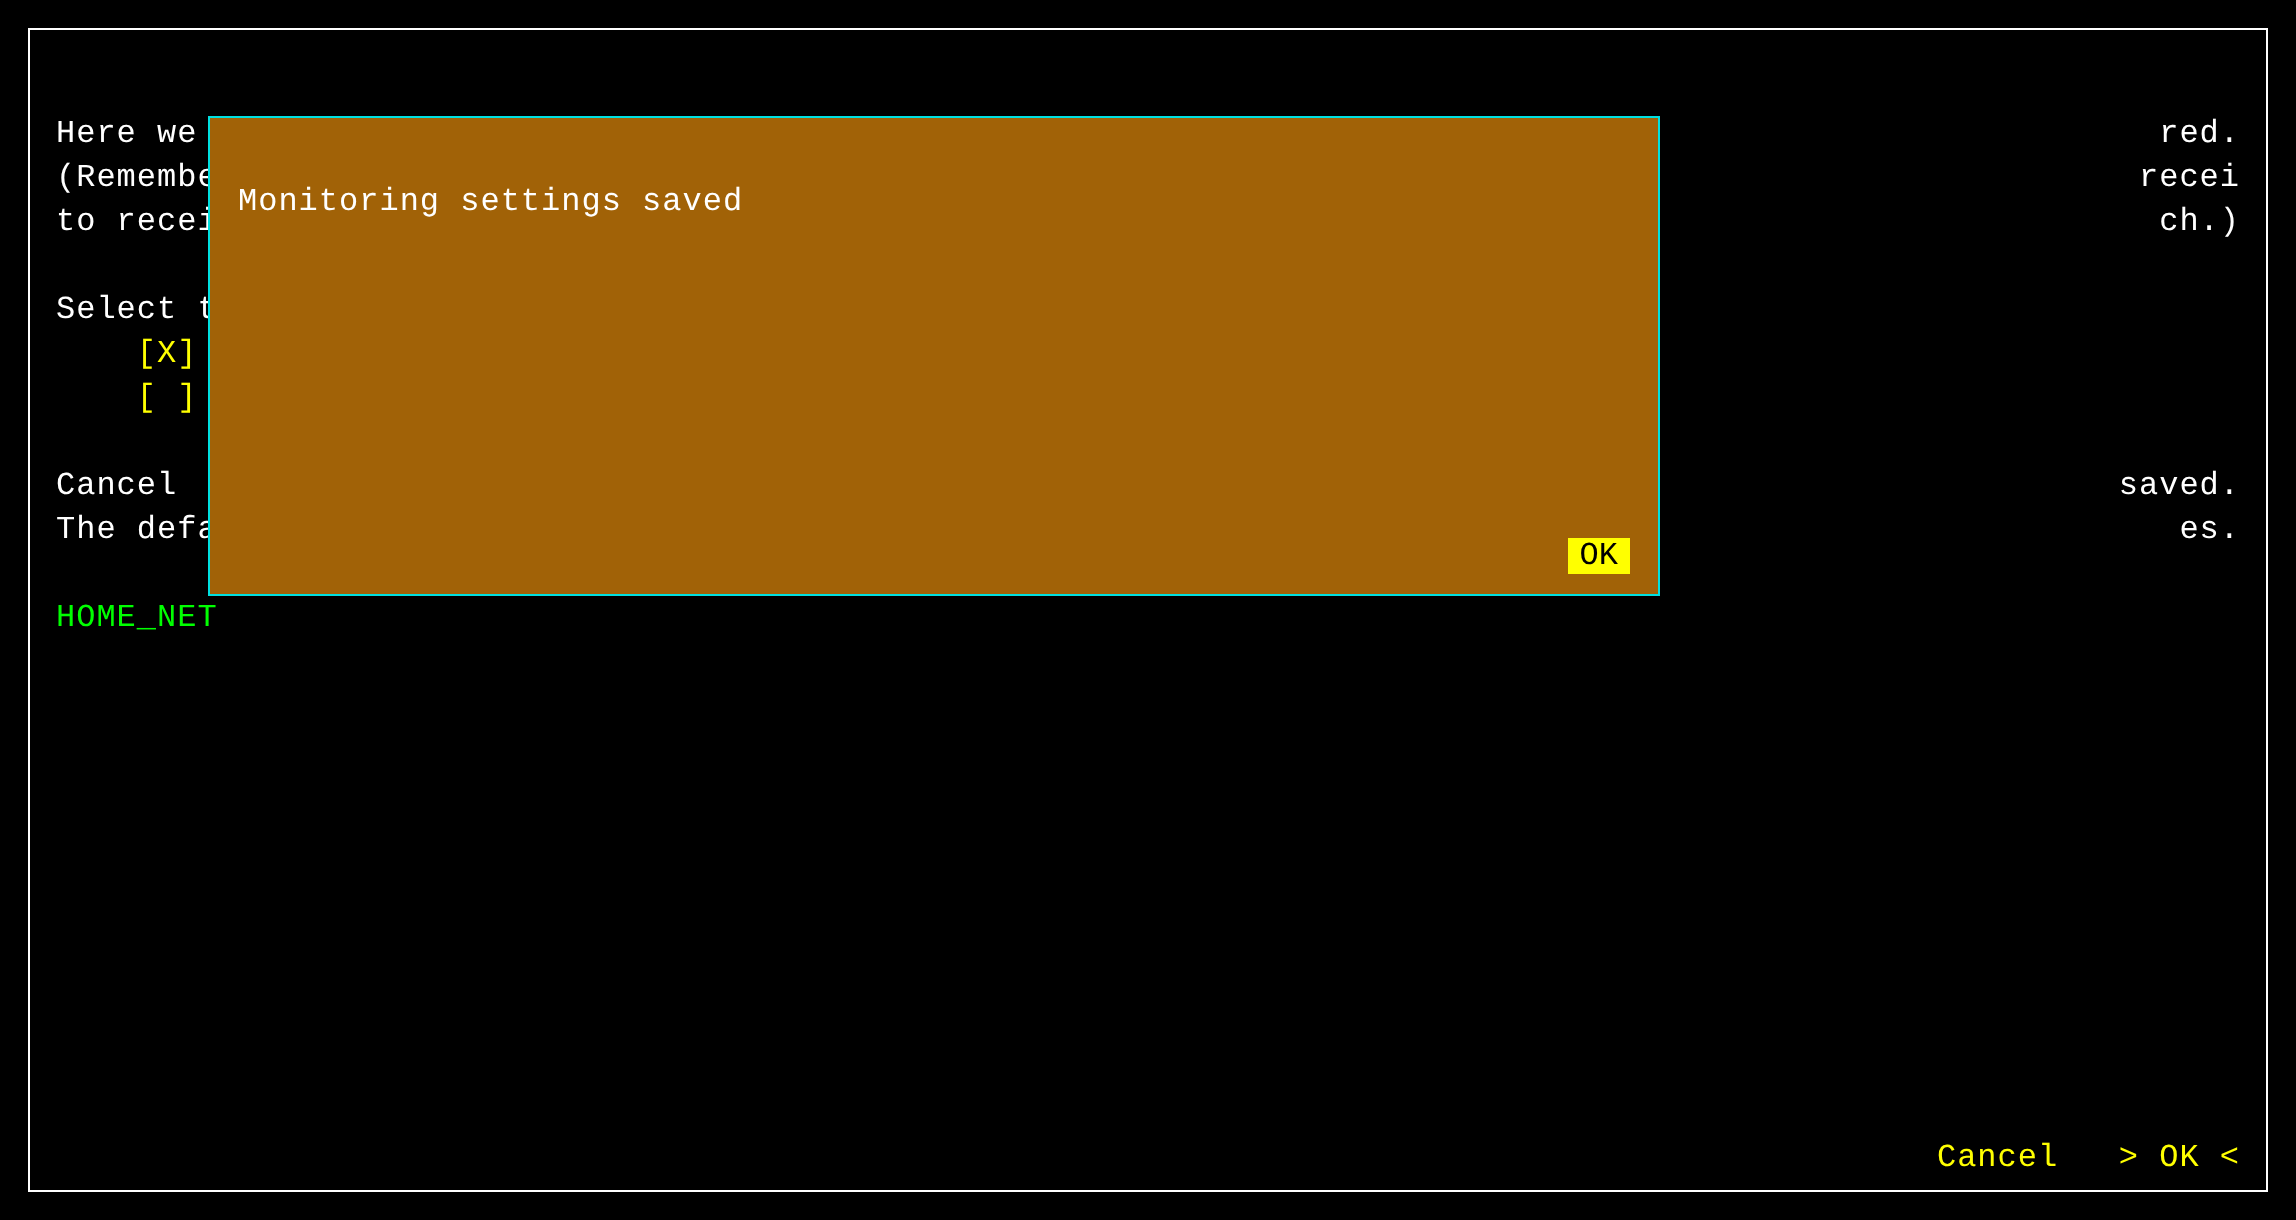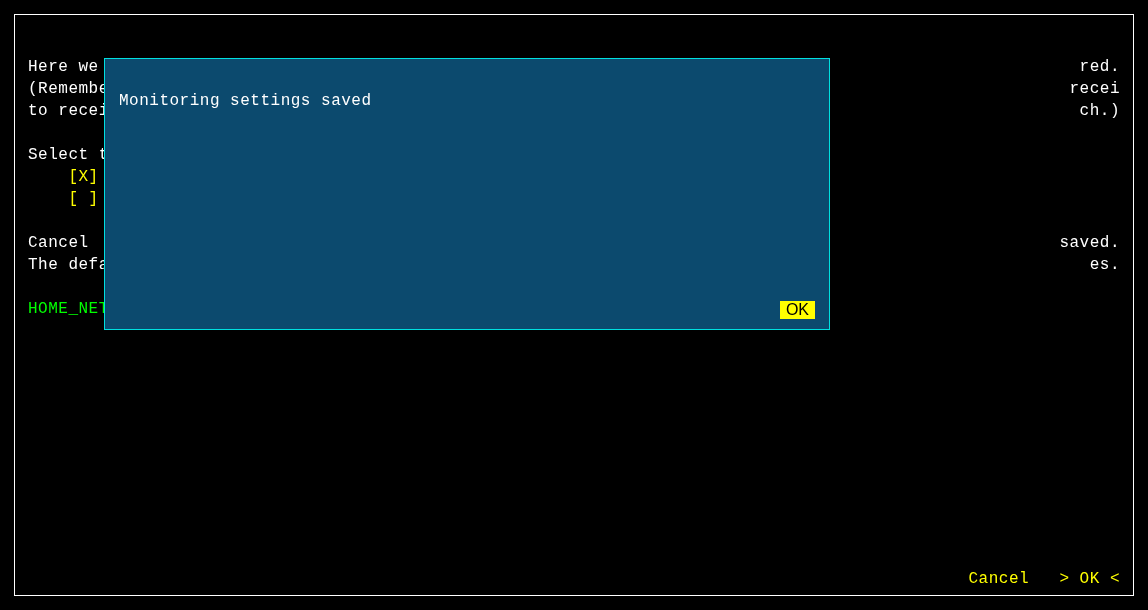--- a/index.html
+++ b/index.html
@@ -43,38 +43,38 @@
       color: #ffff00;
     }
     .green {
       color: #00ff00;
     }
     .dialog {
       position: absolute;
       top: 58px;
       left: 104px;
       width: 726px;
-      height: 272px;
+      height: 240px;
       border: 1px solid #00e0e0;
-      background: #0c4a6e;
+      background: #a16207;
     }
     .dialog-message {
       position: absolute;
       top: 31px;
       left: 14px;
       color: #fff;
     }
     .dialog-ok {
       position: absolute;
       bottom: 10px;
       right: 14px;
       background: #ffff00;
       color: #000;
       padding: 0 6px;
-      font-family: Liberation Sans, sans-serif;
+      font-family: Liberation Mono, monospace;
       font-size: inherit;
       border: none;
       cursor: pointer;
     }
     .footer {
       position: absolute;
       bottom: 20px;
       right: 28px;
       color: #ffff00;
     }

